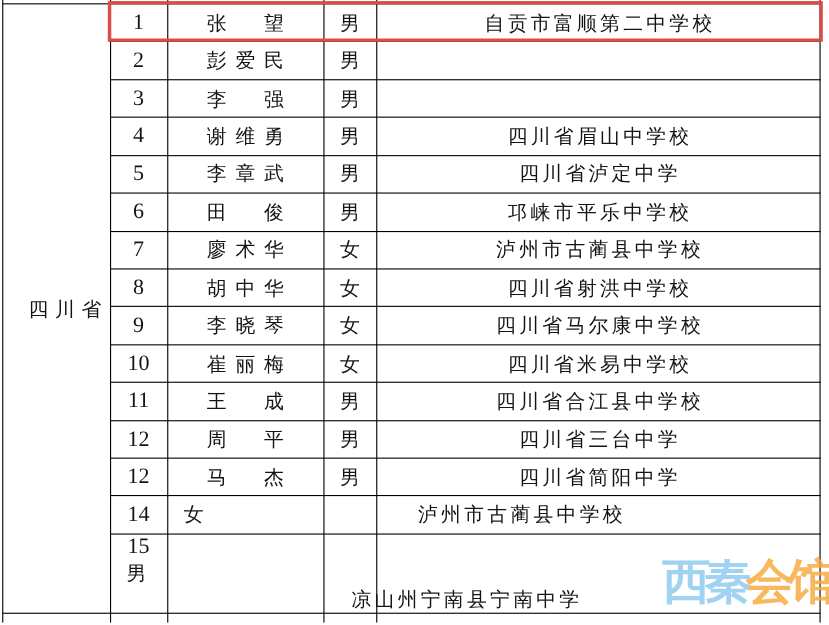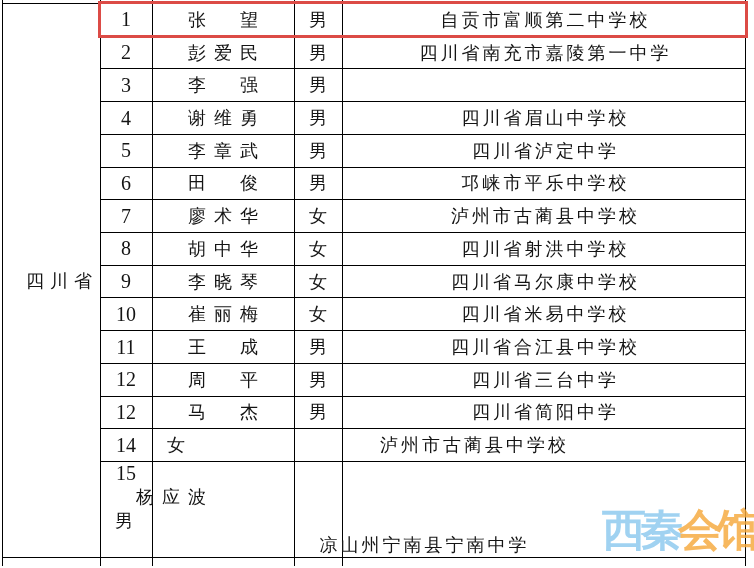--- a/index.html
+++ b/index.html
@@ -55,21 +55,20 @@
         <div class="row">
     <div class="cell c-no">1</div>
     <div class="cell c-name">张　望</div>
     <div class="cell c-gender">男</div>
     <div class="cell c-school">自贡市富顺第二中学校</div>
   </div>
         <div class="row">
     <div class="cell c-no">2</div>
     <div class="cell c-name">彭爱民</div>
     <div class="cell c-gender">男</div>
-    <div class="cell c-school">四川省南充市嘉陵第一中学</div>
   </div>
         <div class="row">
     <div class="cell c-no">3</div>
     <div class="cell c-name">李　强</div>
     <div class="cell c-gender">男</div>
   </div>
         <div class="row">
     <div class="cell c-no">4</div>
     <div class="cell c-name">谢维勇</div>
     <div class="cell c-gender">男</div>
@@ -129,21 +128,20 @@
     <div class="cell c-gender">男</div>
     <div class="cell c-school">四川省简阳中学</div>
   </div>
         <div class="row">
     <div class="cell c-no">14</div>
     <div class="cell c-gender">女</div>
     <div class="cell c-school">泸州市古蔺县中学校</div>
   </div>
         <div class="row">
     <div class="cell c-no">15</div>
-    <div class="cell c-name">杨应波</div>
     <div class="cell c-gender">男</div>
     <div class="cell c-school">凉山州宁南县宁南中学</div>
   </div>
       </div>
   </div>
 
   <div class="hl-box" id="hl" style="top: 1px;"></div>
 
   <div class="watermark">
     <span class="wm-blue">西秦</span><span class="wm-orange">会馆</span>

